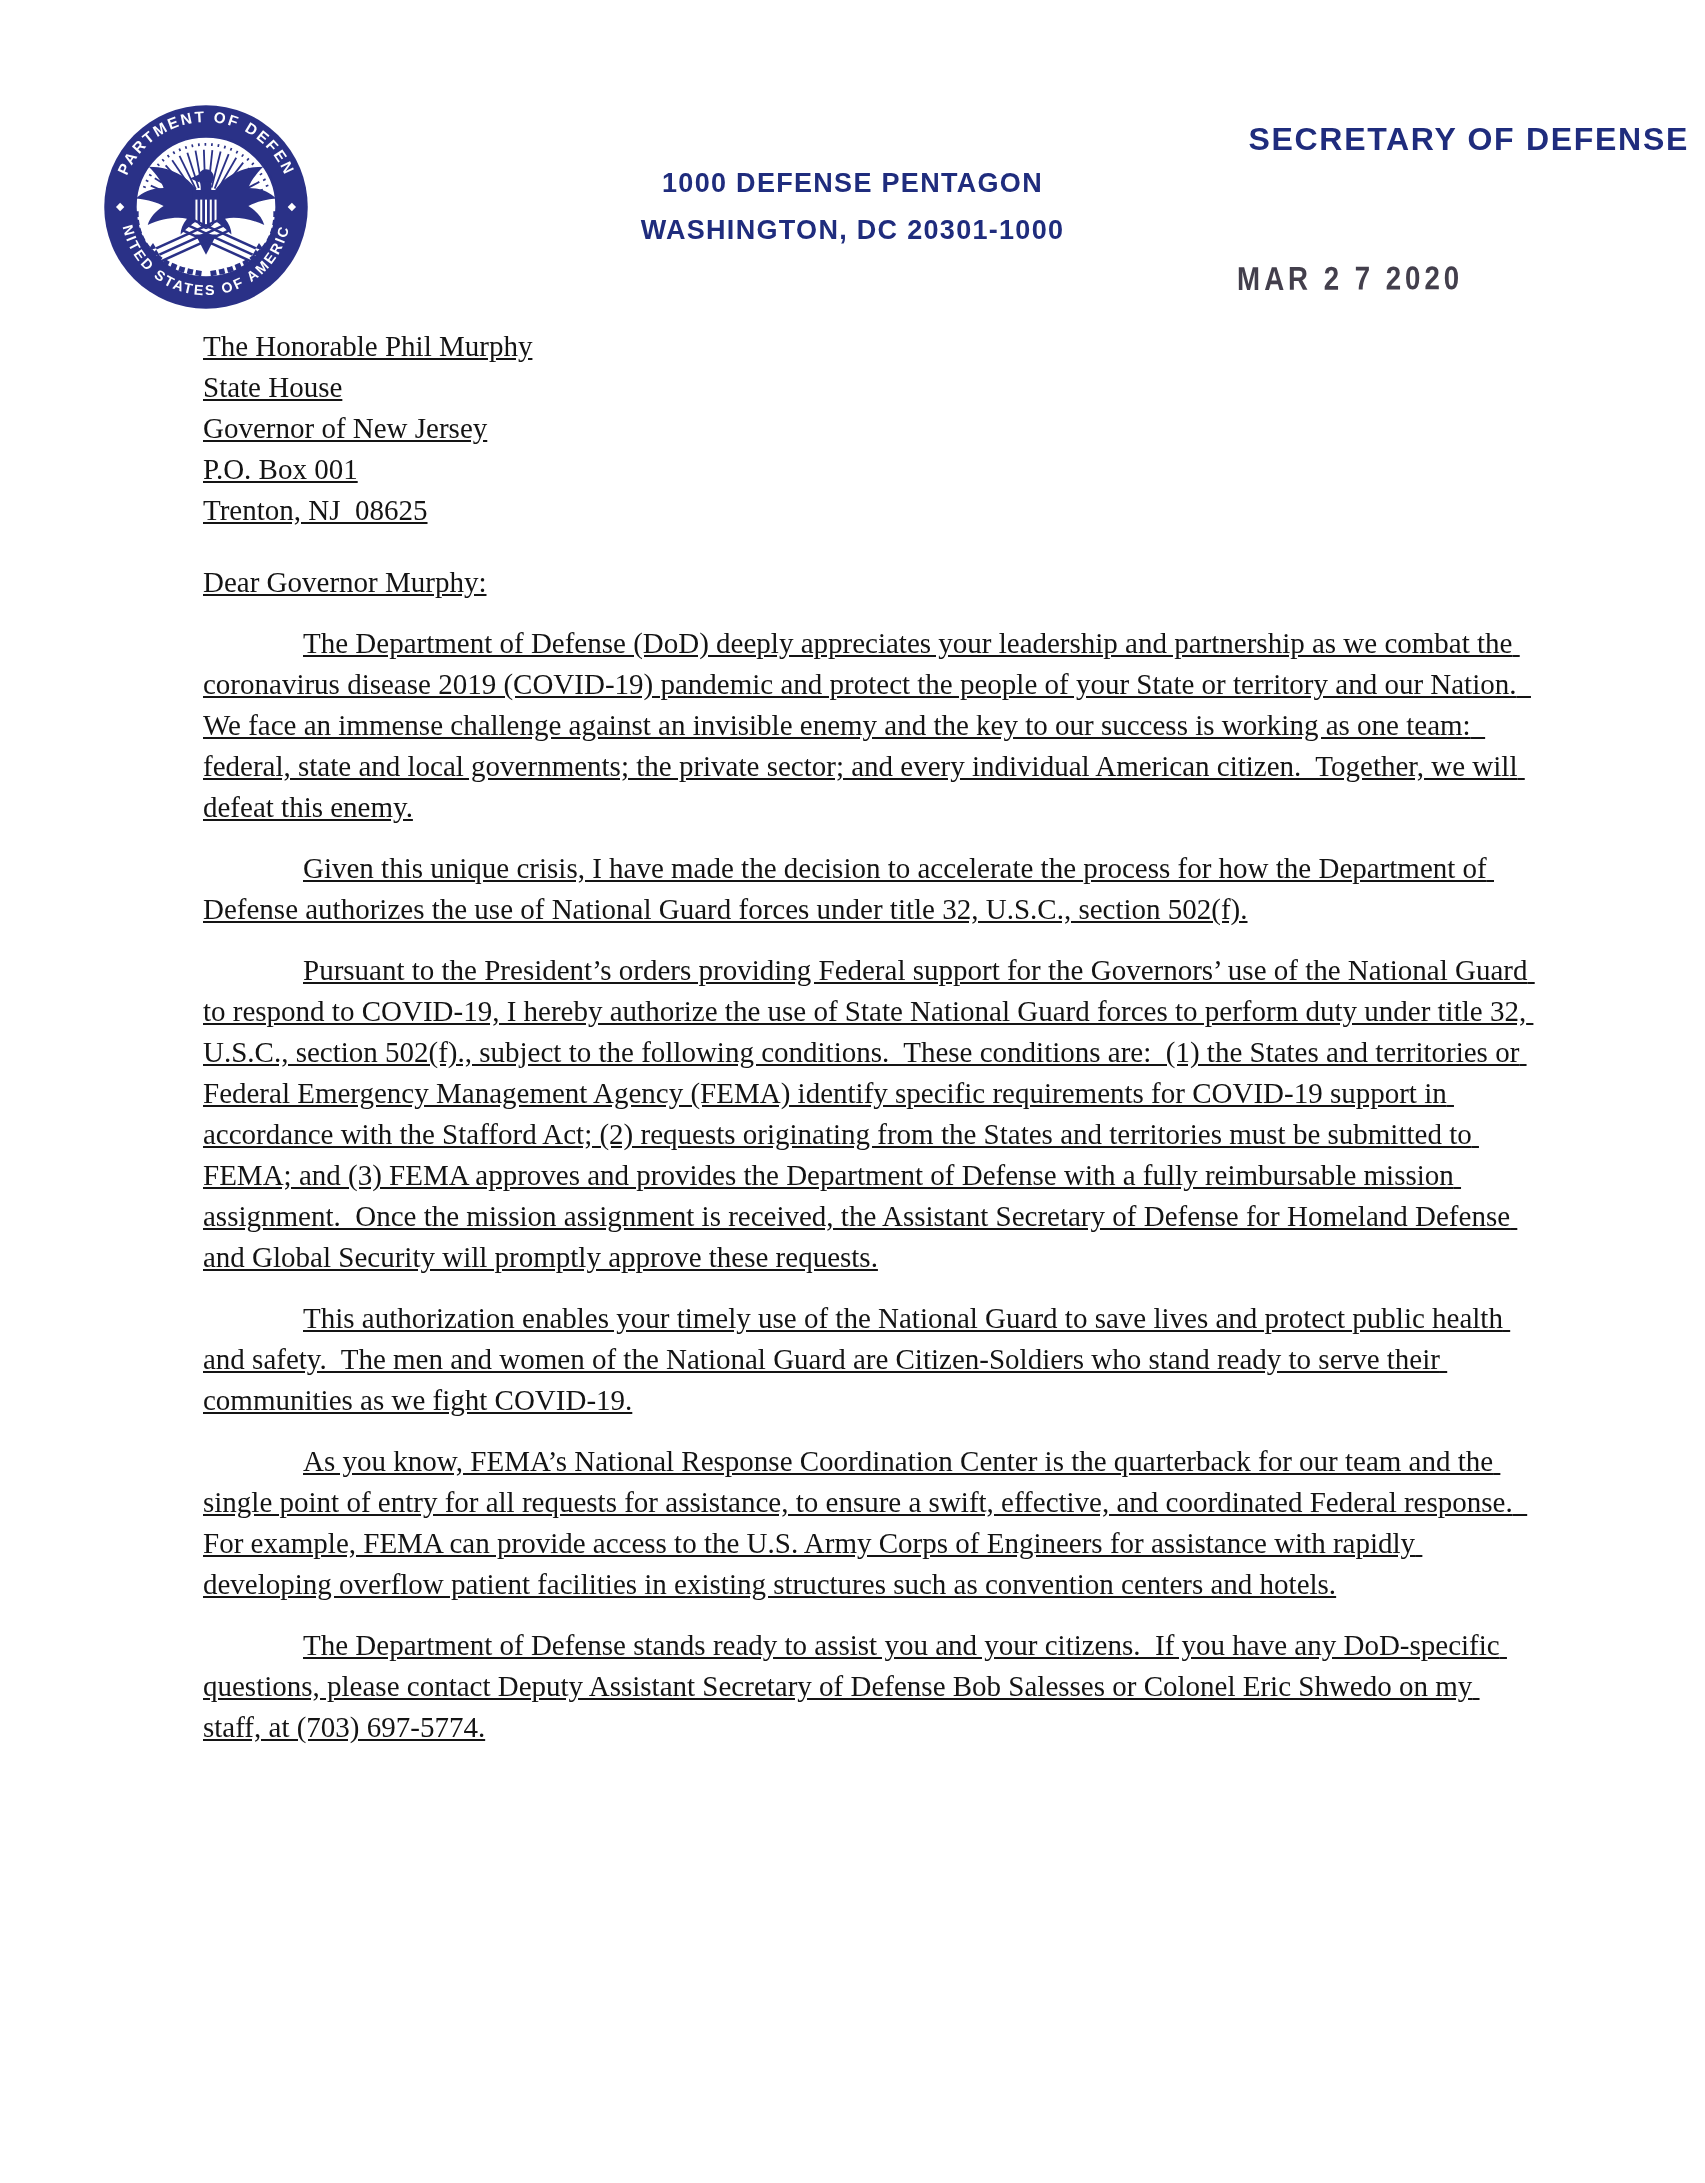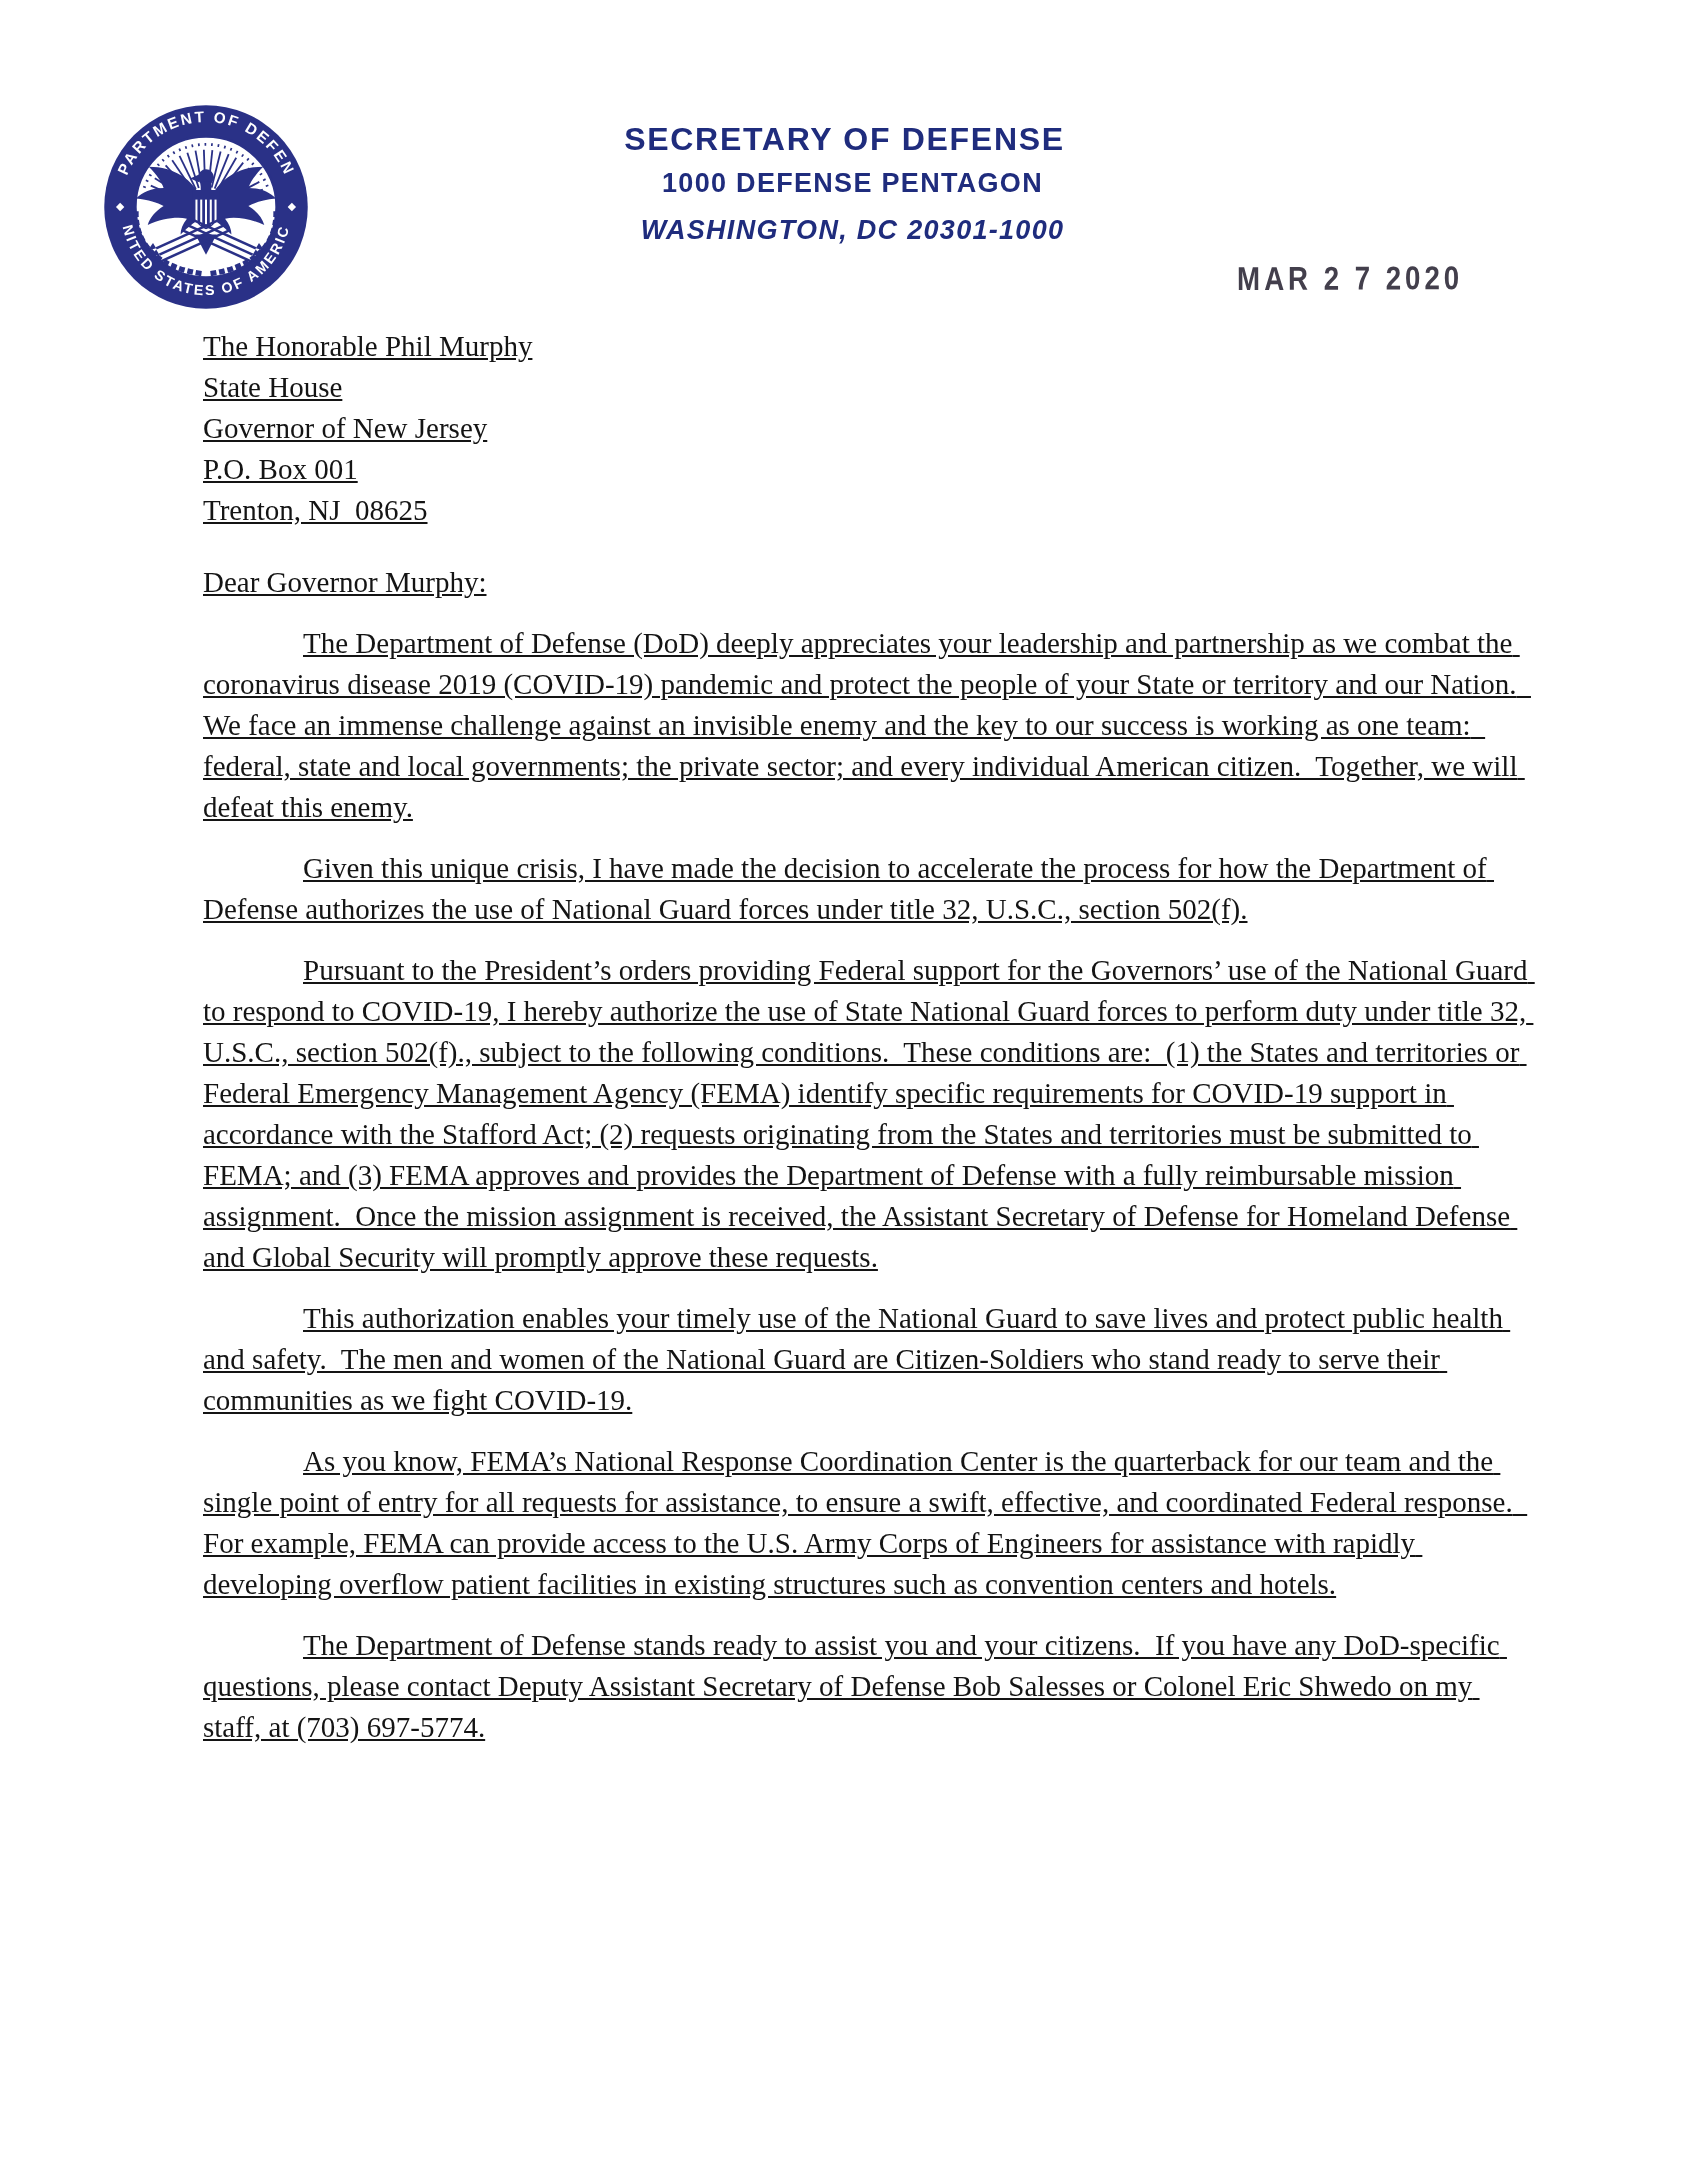--- a/index.html
+++ b/index.html
@@ -21,23 +21,23 @@
     left: 100px; top: 101px;
     width: 212px; height: 212px;
   }
   .lh-text {
     padding-top: 121px;
     text-align: center;
     color: #1f2c7d;
     font-family: "Liberation Sans", sans-serif;
     font-weight: 700;
   }
-  .lh-line1 { font-size: 32px; letter-spacing: 1.7px; margin: 0 16px 10px 0; }
+  .lh-line1 { font-size: 32px; letter-spacing: 1.7px; margin: 0 16px 10px 0; text-align: right; }
   .lh-line2 { font-size: 27px; letter-spacing: 1.3px;  margin: 0 0 6px 0; }
-  .lh-line3 { font-size: 27px; letter-spacing: 1.3px;  margin: 16px; font-style: italic; }
+  .lh-line3 { font-size: 27px; letter-spacing: 1.3px;  margin: 16px; }
 
   
   .stamp {
     position: absolute;
     left: 1237px; top: 260px;
     font-family: "Liberation Sans", sans-serif;
     font-weight: 700;
     font-size: 33px;
     letter-spacing: 4.7px;
     color: #433f4c;

